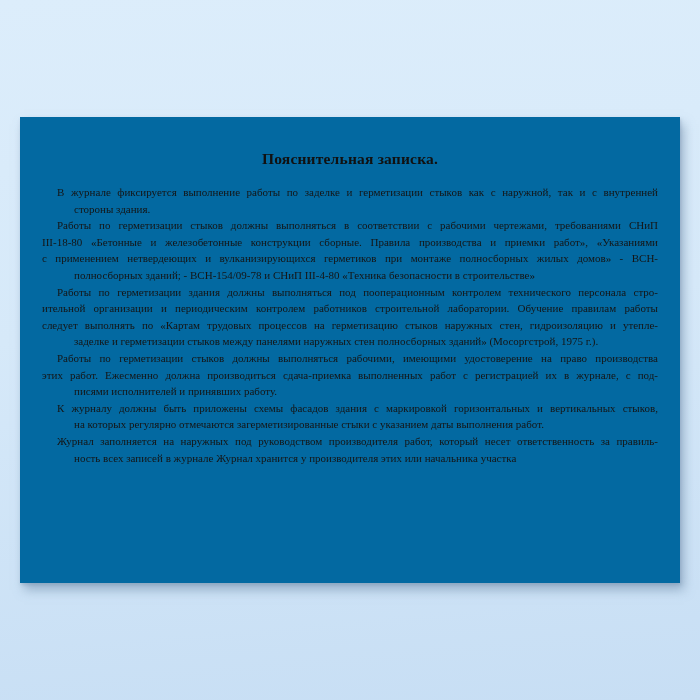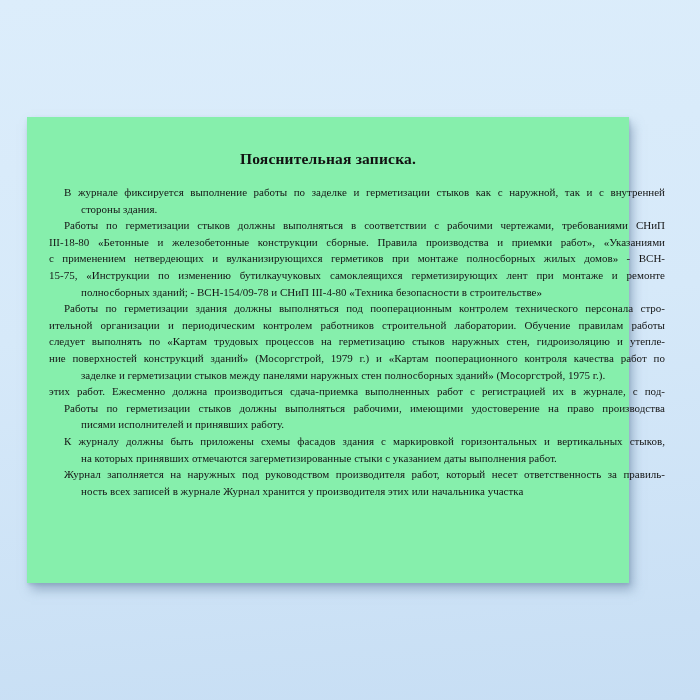--- a/index.html
+++ b/index.html
@@ -9,25 +9,25 @@
   body {
     width: 700px;
     height: 700px;
     overflow: hidden;
     position: relative;
     background: linear-gradient(175deg, #dcedfb 0%, #d6e9f9 45%, #c7def4 100%);
     font-family: "Liberation Serif", serif;
   }
   .page {
     position: absolute;
-    left: 27px;
+    left: 20px;
     top: 117px;
-    width: 602px;
+    width: 660px;
     height: 466px;
-    background: #86efac;
+    background: #0369a1;
     box-shadow: 4px 7px 10px rgba(110, 138, 168, 0.55),
                 1px 2px 3px rgba(120, 145, 175, 0.35);
   }
   .doc-title {
     position: absolute;
     top: 33px;
     left: 0;
     right: 0;
     margin: 0;
     text-align: center;
@@ -76,41 +76,39 @@
 
     <div class="para">
       <div class="ln first">В журнале фиксируется выполнение работы по заделке и герметизации стыков как с наружной, так и с внутренней</div>
       <div class="ln last">стороны здания.</div>
     </div>
 
     <div class="para">
       <div class="ln first">Работы по герметизации стыков должны выполняться в соответствии с рабочими чертежами, требованиями СНиП</div>
       <div class="ln">III-18-80 «Бетонные и железобетонные конструкции сборные. Правила производства и приемки работ», «Указаниями</div>
       <div class="ln">с применением нетвердеющих и вулканизирующихся герметиков при монтаже полносборных жилых домов» - ВСН-</div>
-      <div class="ln">15-75, «Инструкции по изменению бутилкаучуковых самоклеящихся герметизирующих лент при монтаже и ремонте</div>
       <div class="ln last">полносборных зданий; - ВСН-154/09-78 и СНиП III-4-80 «Техника безопасности в строительстве»</div>
     </div>
 
     <div class="para">
       <div class="ln first">Работы по герметизации здания должны выполняться под пооперационным контролем технического персонала стро-</div>
       <div class="ln">ительной организации и периодическим контролем работников строительной лаборатории. Обучение правилам работы</div>
       <div class="ln">следует выполнять по «Картам трудовых процессов на герметизацию стыков наружных стен, гидроизоляцию и утепле-</div>
-      <div class="ln">ние поверхностей конструкций зданий» (Мосоргстрой, 1979 г.) и «Картам пооперационного контроля качества работ по</div>
       <div class="ln last">заделке и герметизации стыков между панелями наружных стен полносборных зданий» (Мосоргстрой, 1975 г.).</div>
     </div>
 
     <div class="para">
+      <div class="ln first">Работы по герметизации стыков должны выполняться рабочими, имеющими удостоверение на право производства</div>
       <div class="ln">этих работ. Ежесменно должна производиться сдача-приемка выполненных работ с регистрацией их в журнале, с под-</div>
-      <div class="ln first">Работы по герметизации стыков должны выполняться рабочими, имеющими удостоверение на право производства</div>
       <div class="ln last">писями исполнителей и принявших работу.</div>
     </div>
 
     <div class="para">
       <div class="ln first">К журналу должны быть приложены схемы фасадов здания с маркировкой горизонтальных и вертикальных стыков,</div>
-      <div class="ln last">на которых принявших отмечаются загерметизированные стыки с указанием даты выполнения работ.</div>
+      <div class="ln last">на которых регулярно отмечаются загерметизированные стыки с указанием даты выполнения работ.</div>
     </div>
 
     <div class="para">
       <div class="ln first">Журнал заполняется на наружных под руководством производителя работ, который несет ответственность за правиль-</div>
       <div class="ln last">ность всех записей в журнале Журнал хранится у производителя этих или начальника участка</div>
     </div>
 
   </div>
 </div>
 

